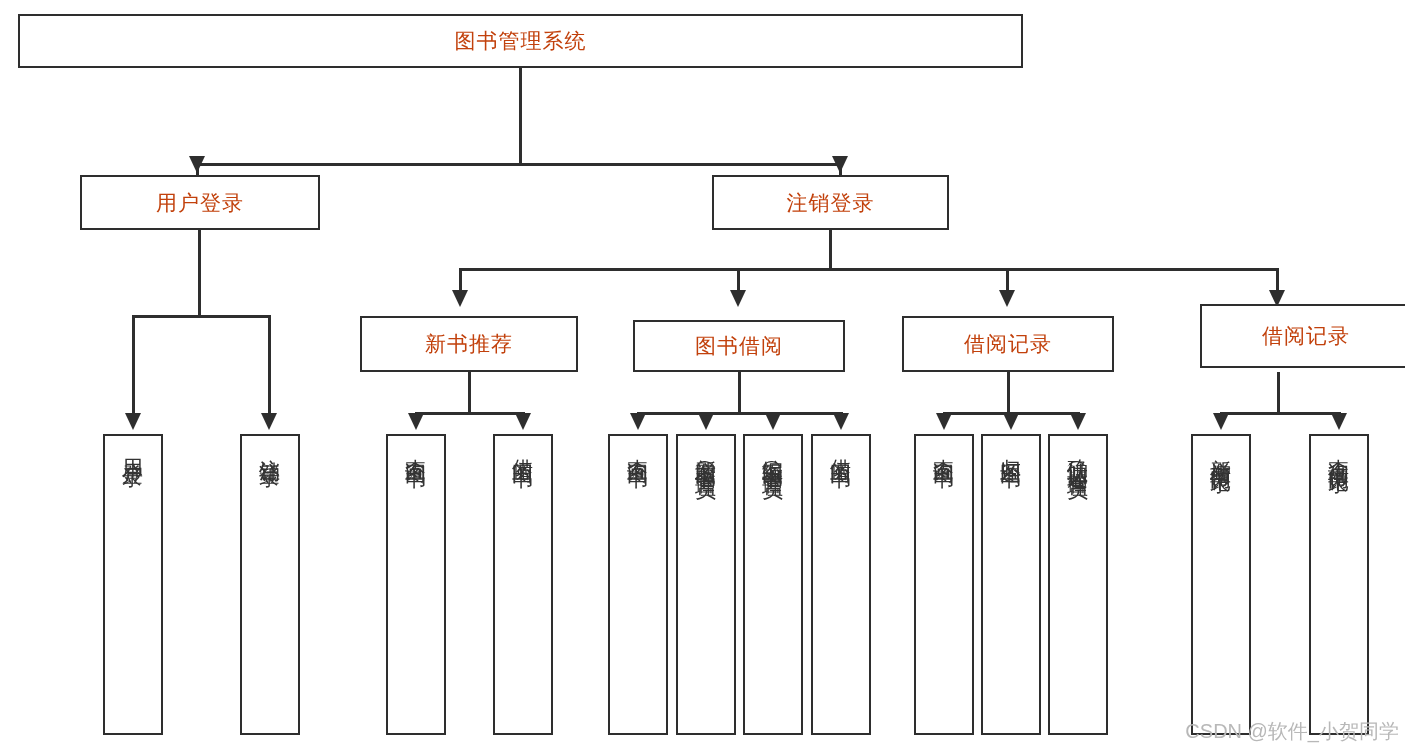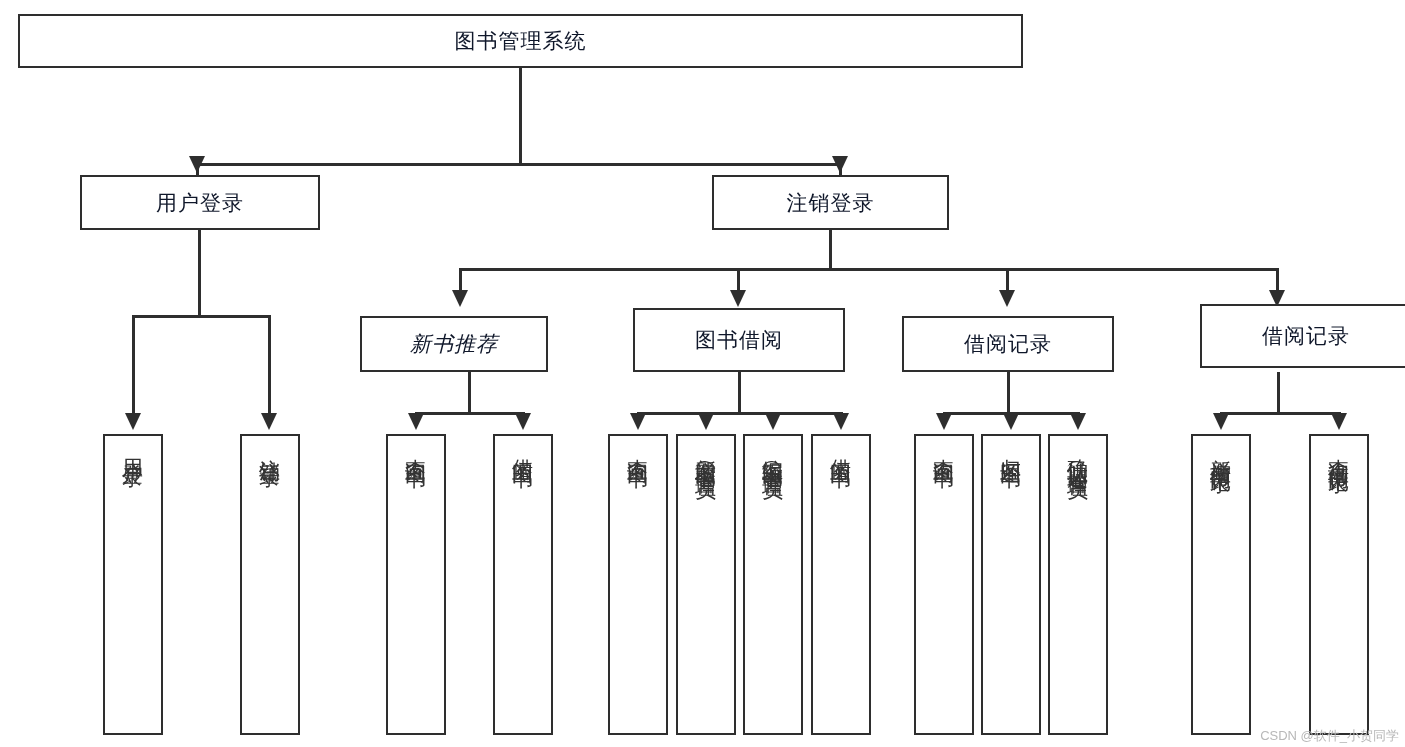--- a/index.html
+++ b/index.html
@@ -43,21 +43,21 @@
   .v-label {
     writing-mode: vertical-rl;
     text-orientation: upright;
     letter-spacing: 3px;
     white-space: nowrap;
     line-height: 1;
     color: #333333;
   }
   .h-label {
     white-space: nowrap;
-    color: #0f172a;
+    color: #c2410c;
   }
   
   .conn {
     position: absolute;
     background: #2e2e2e;
   }
   .conn-v { width: 3px; }
   .conn-h { height: 3px; }
   .arrow {
     position: absolute;
@@ -65,21 +65,21 @@
     height: 0;
     border-left: 8px solid transparent;
     border-right: 8px solid transparent;
     border-top: 17px solid #2e2e2e;
   }
   
   #watermark {
     position: absolute;
     right: 6px;
     bottom: 2px;
-    font-size: 13px;
+    font-size: 20px;
     color: #b8b8b8;
     white-space: nowrap;
     user-select: none;
   }
 </style>
 </head>
 <body>
 
 <div id="diagram-root">
 
@@ -116,25 +116,25 @@
   <div class="conn conn-h" style="left:459px; top:268px; width:820px;"></div>
   <div class="conn conn-v" style="left:459px; top:268px; height:26px;"></div>
   <div class="arrow" style="left:452px; top:290px;"></div>
   <div class="conn conn-v" style="left:737px; top:268px; height:26px;"></div>
   <div class="arrow" style="left:730px; top:290px;"></div>
   <div class="conn conn-v" style="left:1006px; top:268px; height:26px;"></div>
   <div class="arrow" style="left:999px; top:290px;"></div>
   <div class="conn conn-v" style="left:1276px; top:268px; height:26px;"></div>
   <div class="arrow" style="left:1269px; top:290px;"></div>
 
-  <div class="node h-node" id="node-new-book-recommend" style="left:360px; top:316px; width:188px; height:56px;font-style:italic;">
+  <div class="node h-node" id="node-new-book-recommend" style="left:360px; top:316px; width:218px; height:56px;">
     <span class="h-label">新书推荐</span>
   </div>
 
-  <div class="node h-node" id="node-book-borrow" style="left:633px; top:308px; width:212px; height:64px;">
+  <div class="node h-node" id="node-book-borrow" style="left:633px; top:320px; width:212px; height:52px;">
     <span class="h-label">图书借阅</span>
   </div>
 
   <div class="node h-node" id="node-current-borrow" style="left:902px; top:316px; width:212px; height:56px;">
     <span class="h-label">借阅记录</span>
   </div>
 
   <div class="node h-node" id="node-borrow-record" style="left:1172px; top:304px; width:212px; height:64px;margin-left:28px;">
     <span class="h-label">借阅记录</span>
   </div>

